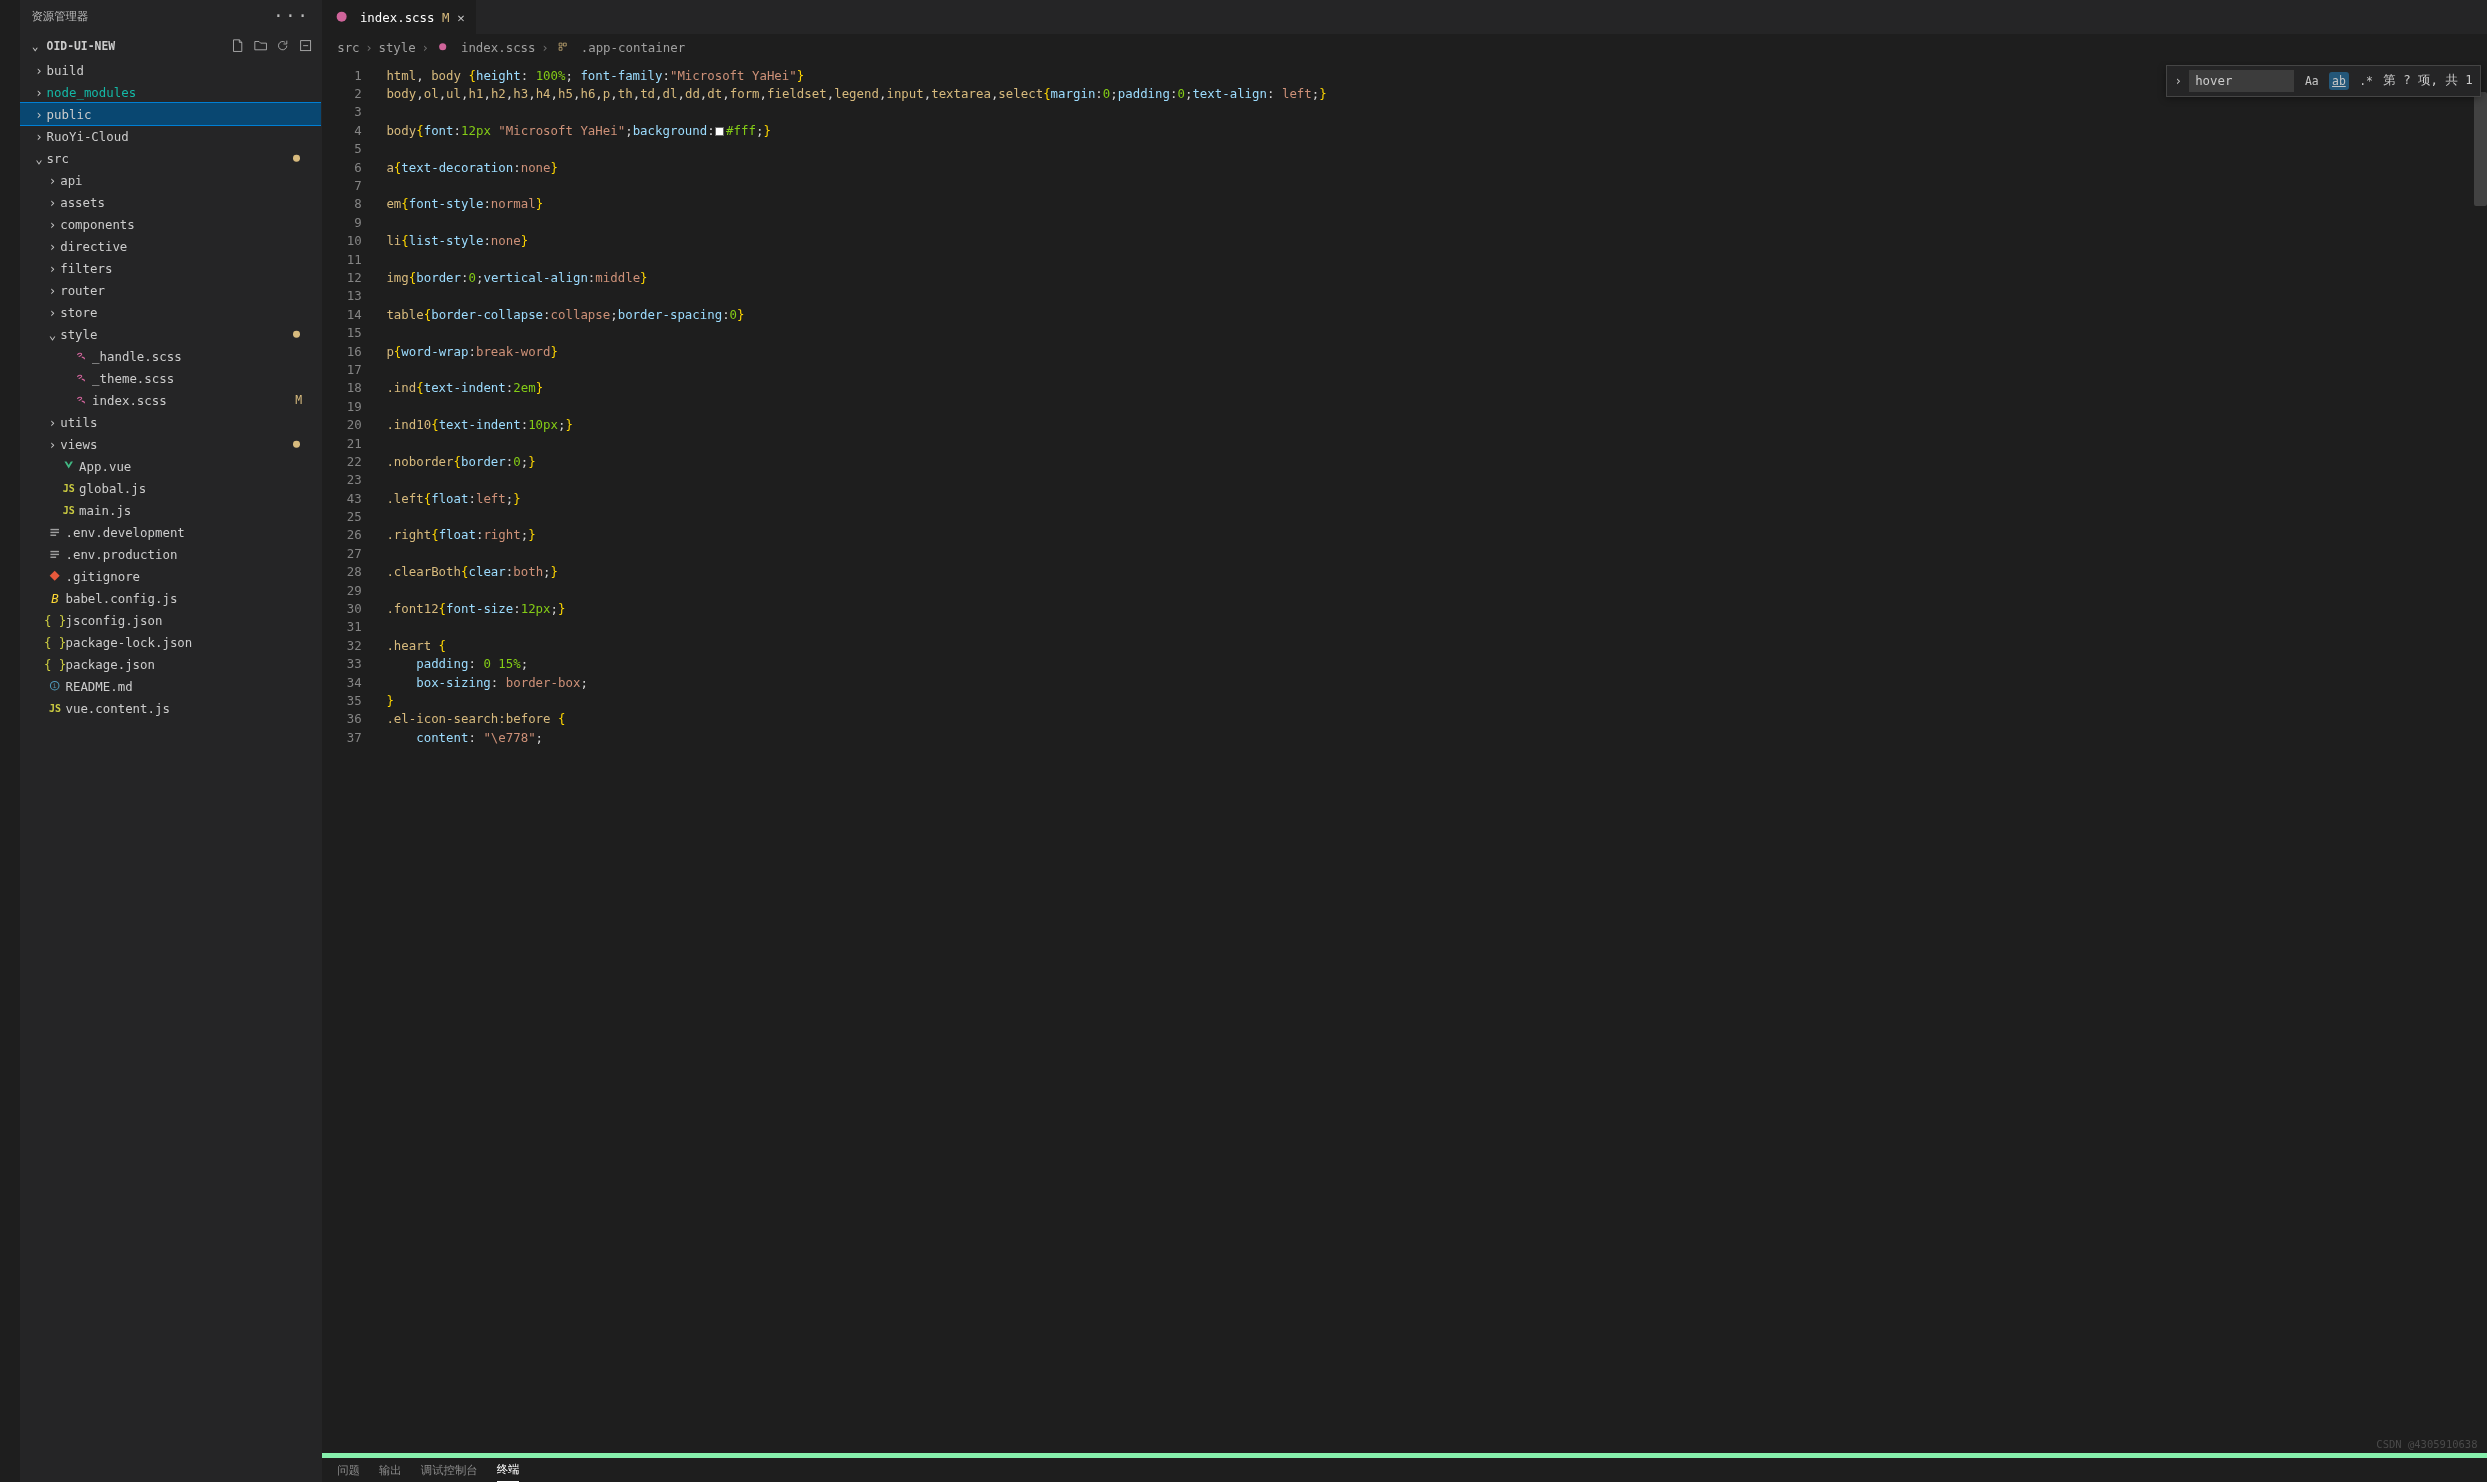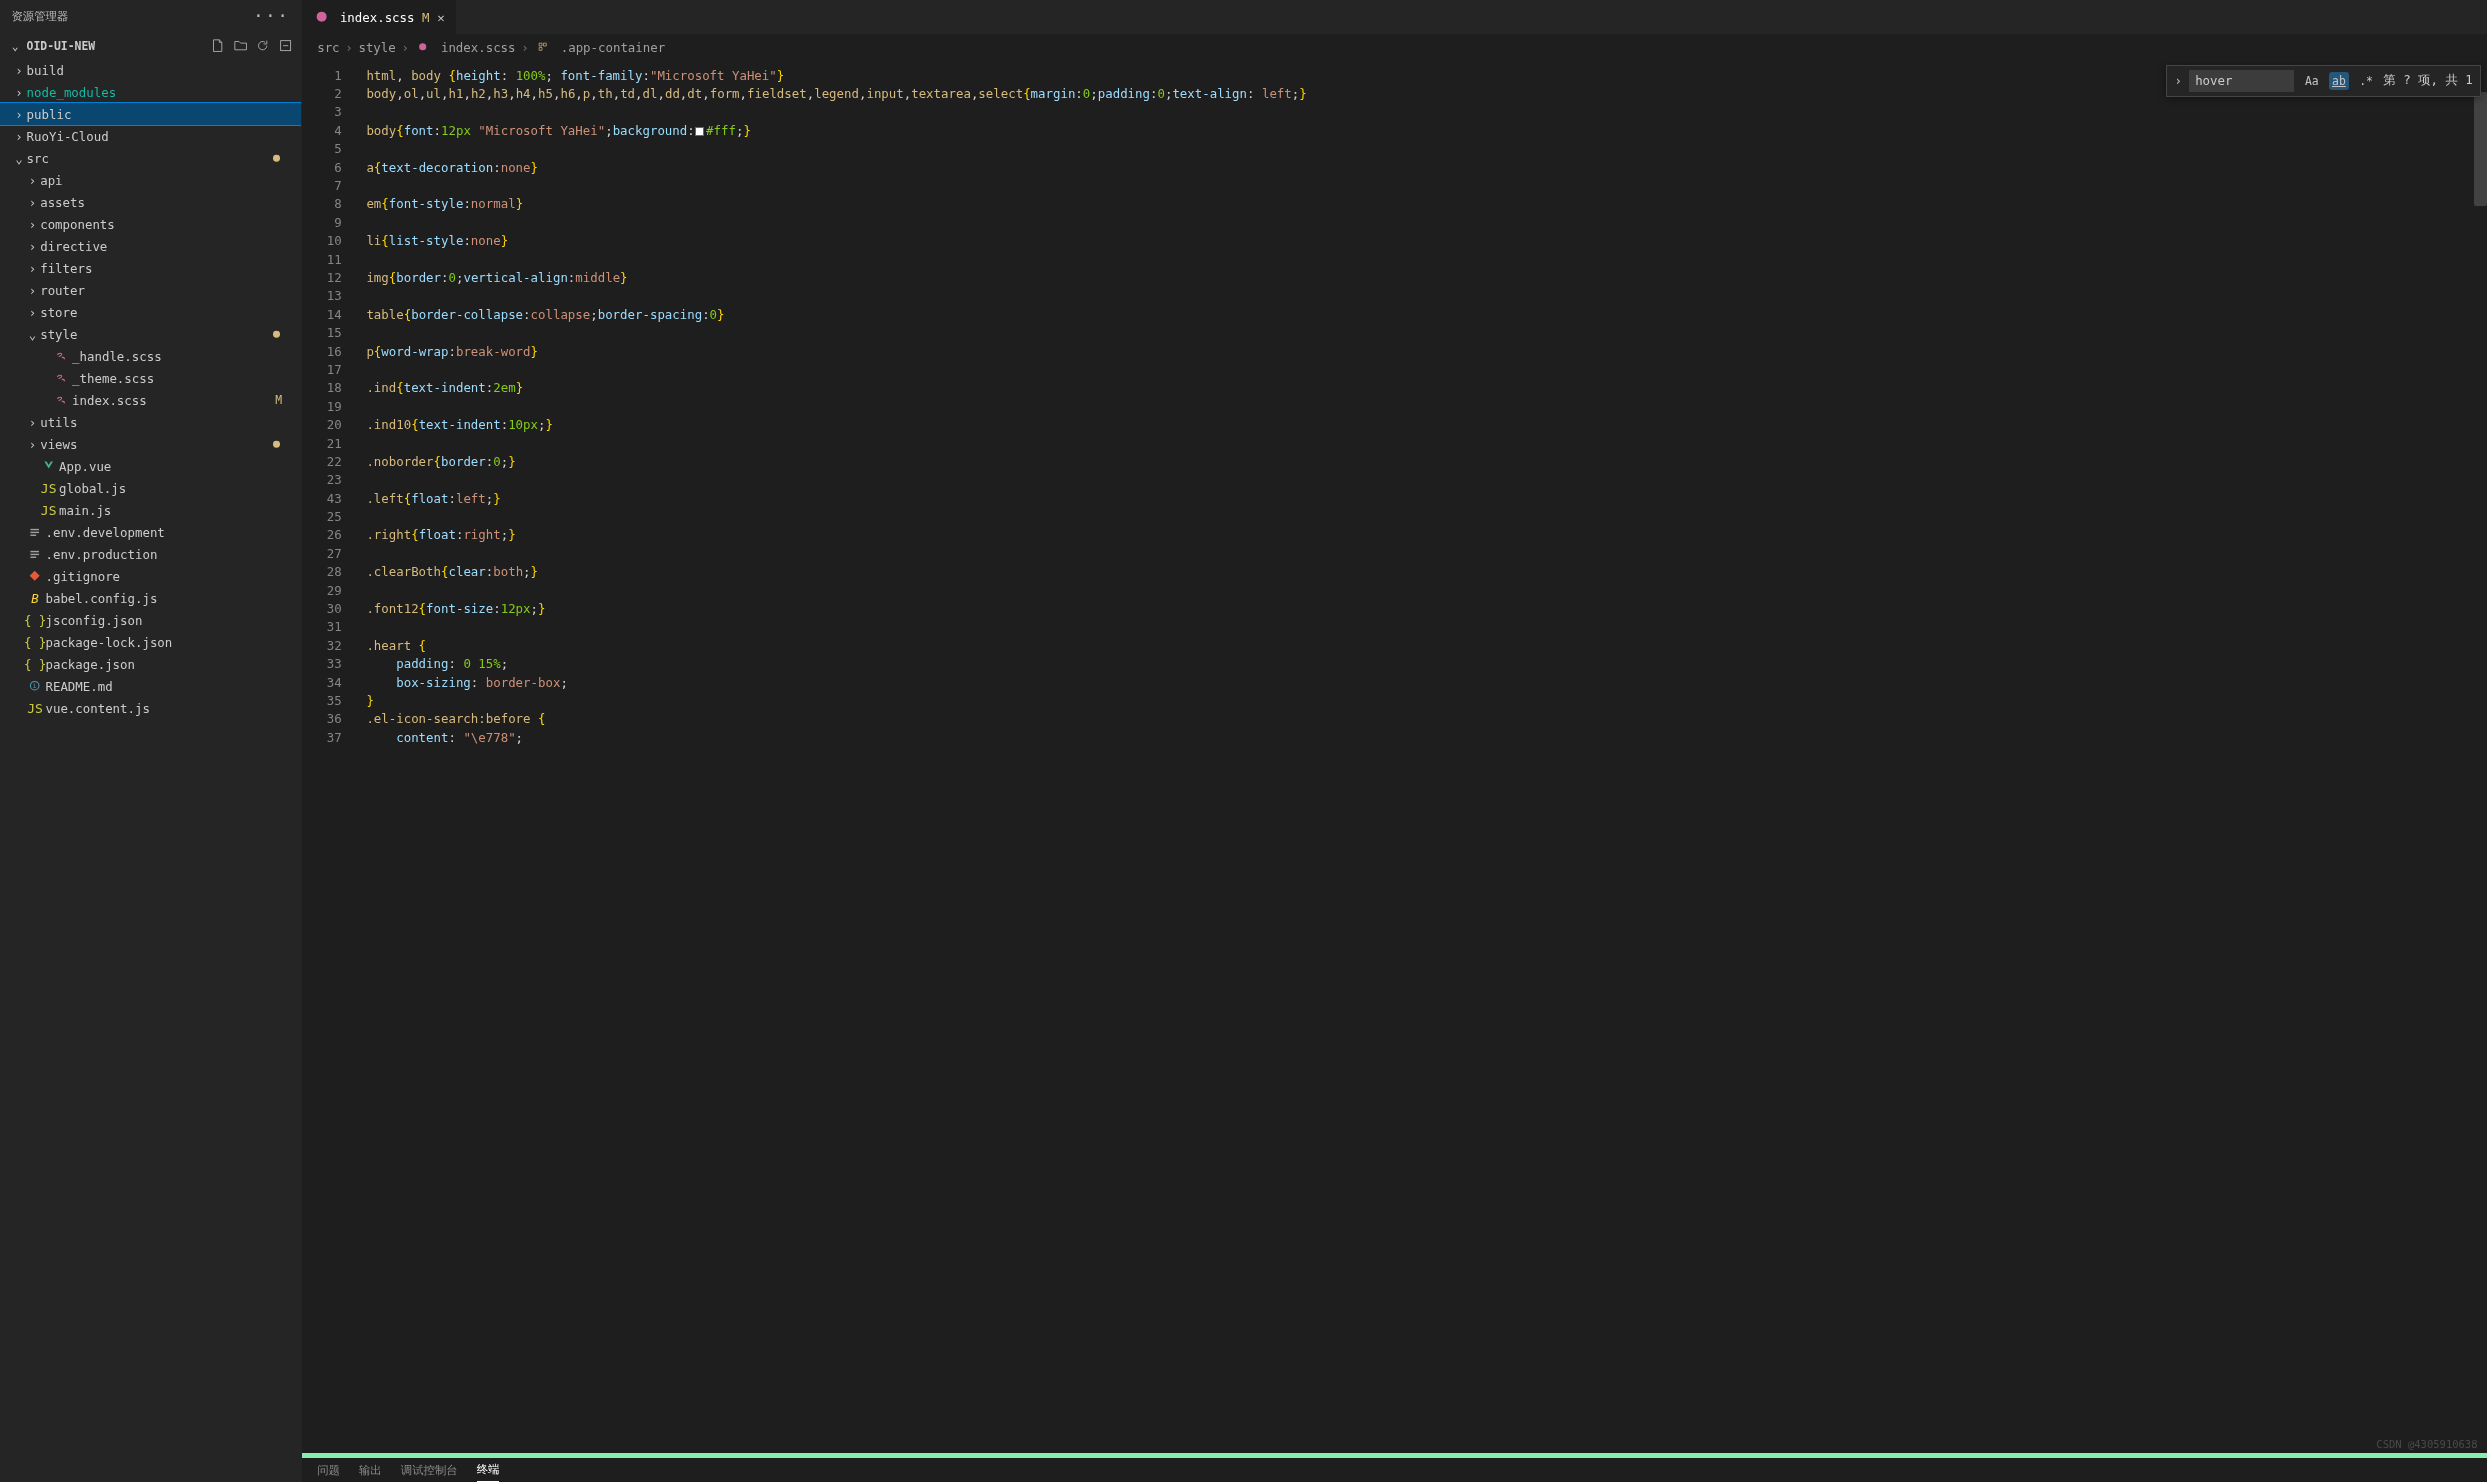--- a/index.html
+++ b/index.html
@@ -22,21 +22,21 @@
     --value:#ce9178;
     --white:#d4d4d4;
     --tabM:#d7ba7d;
     --select:#094771;
     --highlight:#073655;
     --tree-select:#094771;
     --tree-border:#007fd4;
   }
   *{box-sizing:border-box;font-family:"Menlo","Consolas",monospace;}
   html,body{margin:0;padding:0;height:100%;background:#1e1e1e;color:var(--fg);font-size:12.4px;overflow:hidden;}
-  .app{display:flex;height:100vh;}
+  .app{display:flex;height:100vh;margin-left:20px;}
   .sidebar{width:302px;min-width:302px;background:var(--side);display:flex;flex-direction:column;border-right:1px solid #00000000;}
   .side-head{display:flex;align-items:center;justify-content:space-between;padding:5.7px 11.4px;height:32px;color:#bbbbbb;font-size:11.4px;}
   .dots{color:#bbbbbb;font-size:17px;letter-spacing:1.9px;cursor:pointer;}
   .proj-head{display:flex;align-items:center;justify-content:space-between;padding:3.8px 7.6px;height:27px;font-weight:bold;font-size:11.4px;color:#cccccc;}
   .proj-name{display:flex;align-items:center;gap:3.8px;}
   .proj-actions{display:flex;gap:7.6px;color:#bbbbbb;}
   .proj-actions .ic{width:15.2px;height:15.2px;display:flex;align-items:center;justify-content:center;cursor:pointer;}
   .tree{flex:1;overflow:auto;padding-bottom:11.4px;}
   .row{display:flex;align-items:center;height:22px;padding-right:11.4px;cursor:pointer;color:#cccccc;white-space:nowrap;position:relative;}
   .row.sel{background:var(--tree-select);outline:1px solid var(--tree-border);}
@@ -76,21 +76,21 @@
   .find .opt.active{background:#245779;border-radius:2.9px;}
   .find .result{color:#cccccc;white-space:nowrap;}
   
   .panel{height:29px;border-top:5px solid #86efac;display:flex;align-items:center;gap:19px;padding:0 15.2px;background:#1e1e1e;font-size:11.4px;}
   .ptab{color:#8a8a8a;cursor:pointer;padding:3.8px 0;}
   .ptab.active{color:#ffffff;border-bottom:1px solid #ffffff;}
   .watermark{position:absolute;right:9.5px;bottom:32px;color:#4a4a4a;font-size:10.5px;}
   .scrollbar{position:absolute;right:0;top:30.5px;width:13.3px;height:114px;background:#424242;border-radius:1.9px;}
   
   .ic-sass{color:#cf649a;}
-  .ic-js{color:#cbcb41;font-size:13px;font-weight:normal;}
+  .ic-js{color:#cbcb41;font-size:10px;font-weight:bold;}
   .ic-vue{color:#41b883;}
   .ic-json{color:#cbcb41;}
   .ic-md{color:#519aba;}
   .ic-babel{color:#fdd835;font-style:italic;}
   .ic-git{color:#e8593c;}
   .ic-env{color:#a0a0a0;}
 </style>
 </head>
 <body>
 

